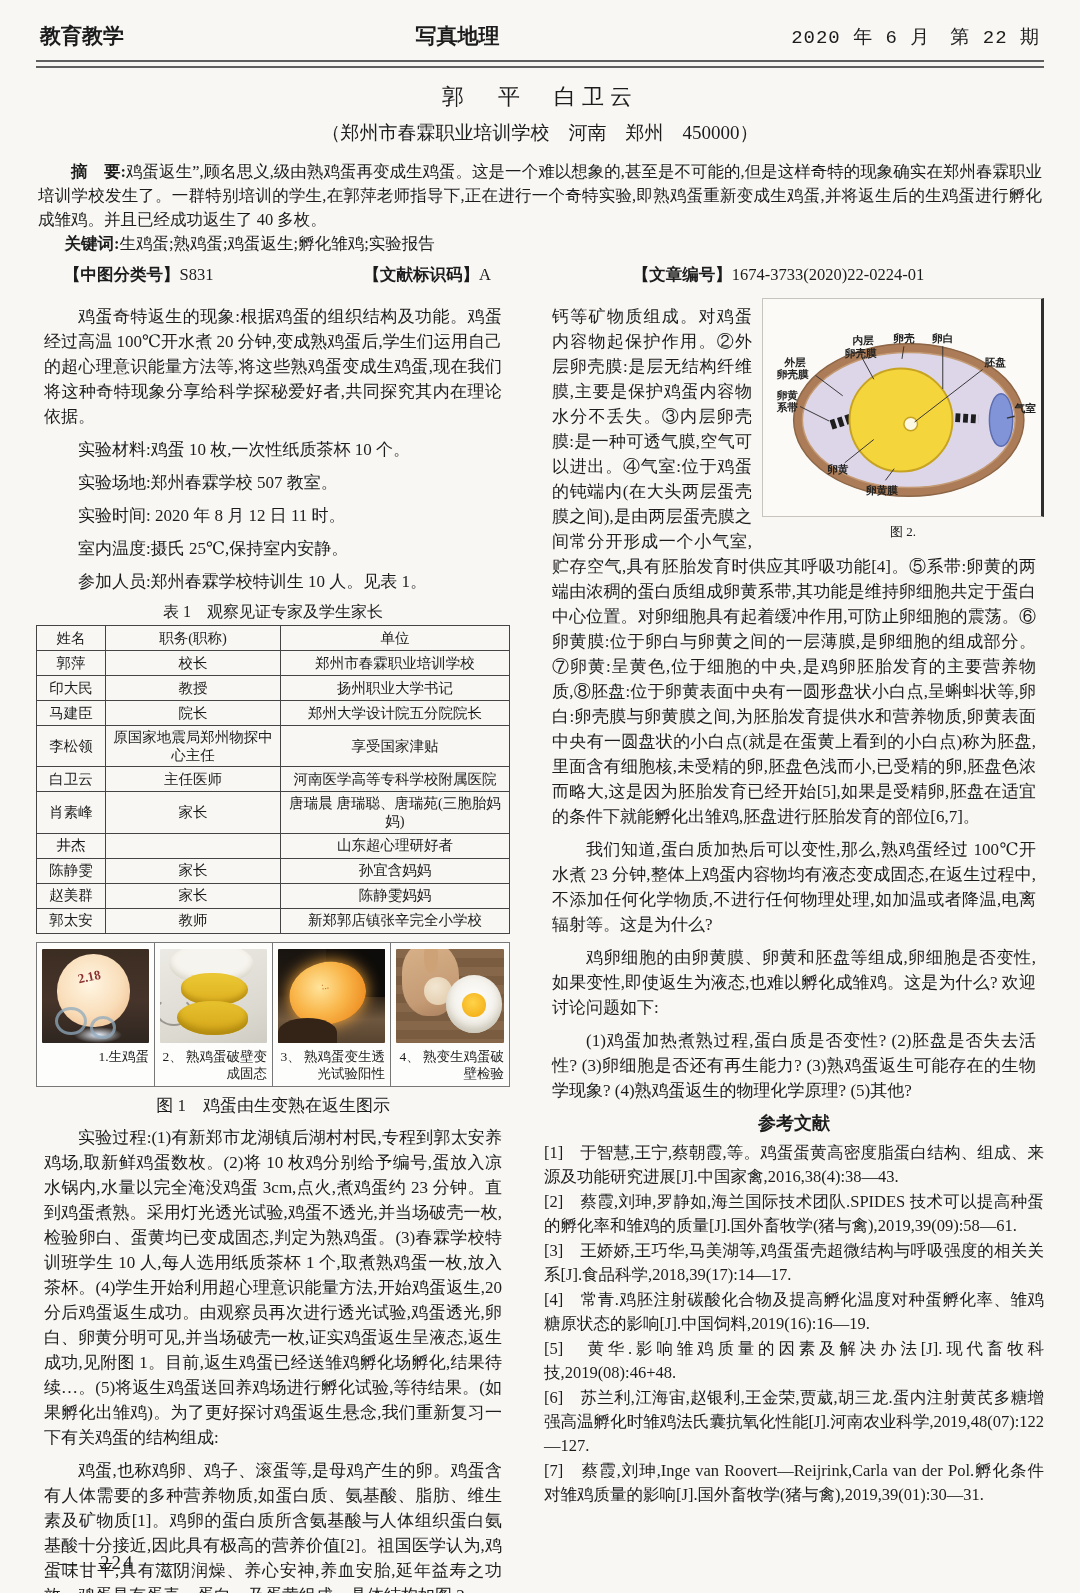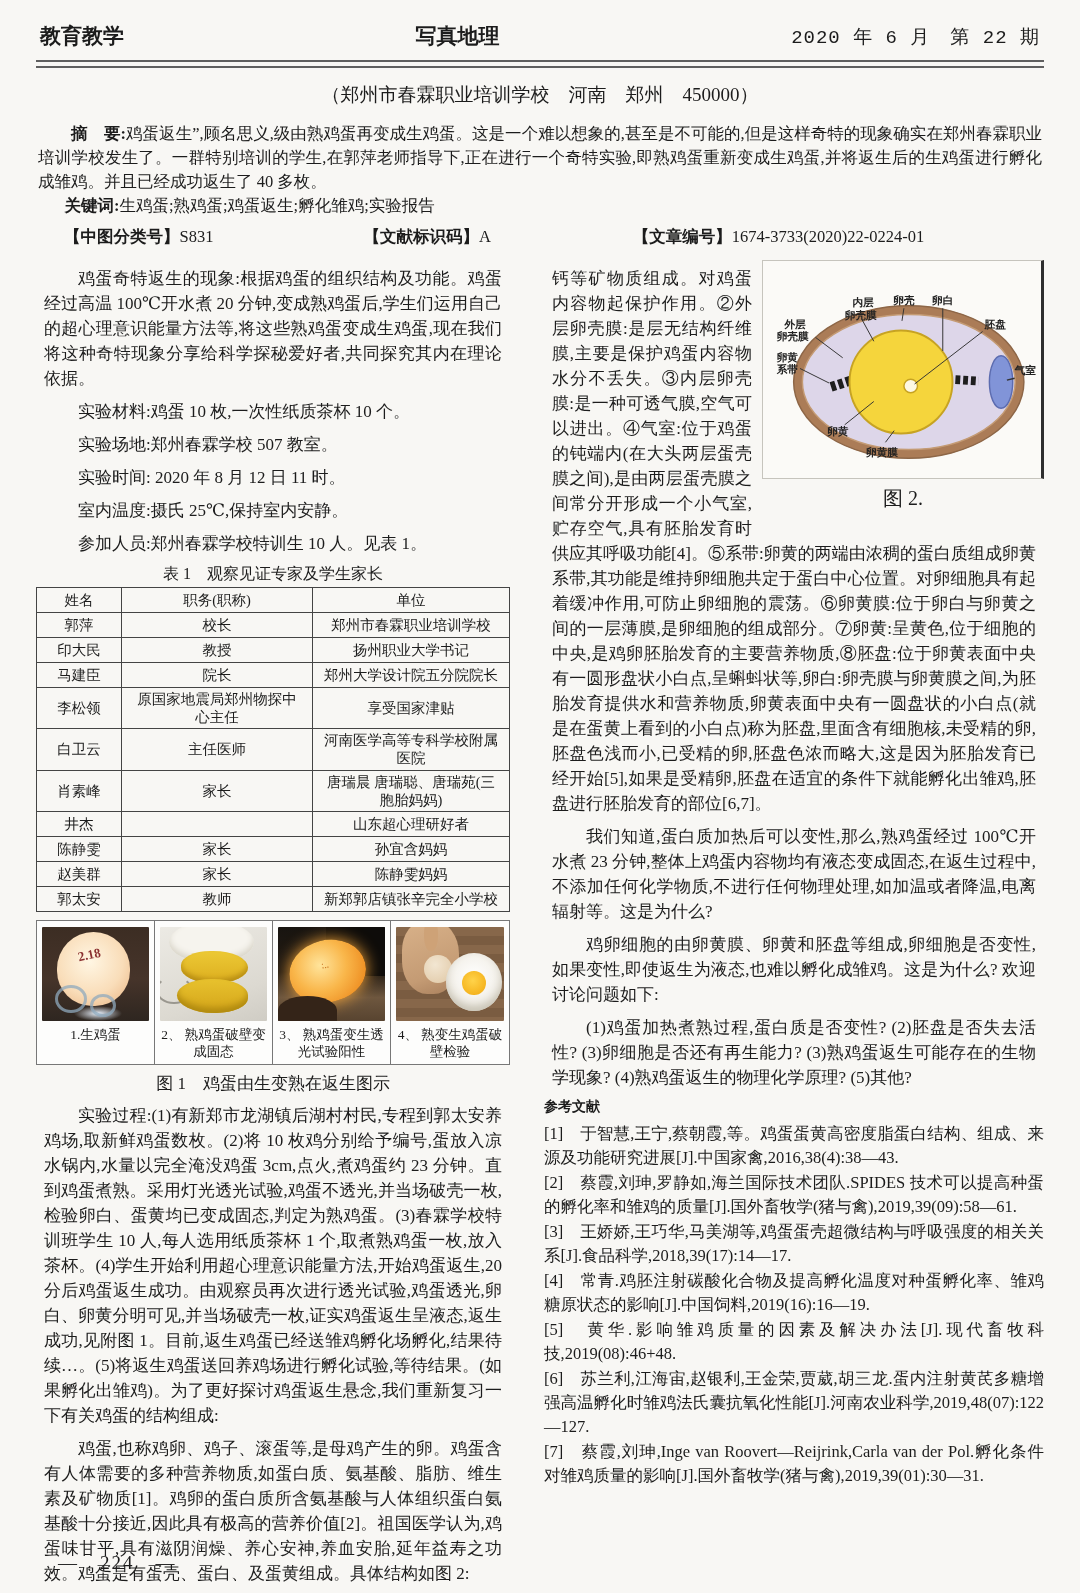--- a/index.html
+++ b/index.html
@@ -38,31 +38,31 @@
   
   .cols{display:flex;gap:34px;margin-top:6px;}
   .col-left{width:474px;flex:none;}
   .col-right{width:500px;flex:none;}
   .col-left p,.col-right p{margin:8px;font-size:17px;line-height:25px;text-align:justify;}
   .indent{text-indent:2em;}
 
   
   .table-caption{text-align:center;font-size:16px;margin:4px 0 2px 0;}
   table.t1{border-collapse:collapse;width:100%;font-size:14.5px;margin-bottom:8px;}
-  table.t1 th,table.t1 td{border:1px solid #444;text-align:center;padding:2px 11px;height:20px;line-height:1.25;}
+  table.t1 th,table.t1 td{border:1px solid #444;text-align:center;padding:2px 3px;height:20px;line-height:1.25;}
   table.t1 th{font-weight:normal;}
   table.t1 .c-name{width:62px;}
   table.t1 .c-role{width:168px;}
 
   
   .fig1{border:1px solid #777;display:grid;grid-template-columns:1fr 1fr 1fr 1fr;background:#fdfdfc;}
   .fig1-cell{border-right:1px solid #777;padding:6px 5px 4px 5px;}
   .fig1-cell:last-child{border-right:none;}
   .photo{height:94px;position:relative;overflow:hidden;border-radius:1px;}
-  .fig1-cap{font-size:13.5px;line-height:17px;margin-top:5px;text-align:center;}
+  .fig1-cap{font-size:13.5px;line-height:17px;margin-top:5px;text-align:right;}
   .fig1-caption{text-align:center;font-size:17px;margin:7px 0 8px 0;}
 
   
   .ph1{background:linear-gradient(180deg,#3c2d23 0%,#46342a 55%,#2e2620 100%);}
   .ph1 .egg{position:absolute;left:14%;top:6%;width:68%;height:78%;border-radius:50% 50% 48% 48%;
     background:radial-gradient(circle at 45% 40%,#fff6e3 0%,#f9ddb9 55%,#eec092 85%,#e2ad7e 100%);}
   .ph1 .mark{position:absolute;left:34%;top:22%;color:#8a3030;font-size:13px;transform:rotate(-12deg);font-weight:bold;}
   .ph1 .ring1,.ph1 .ring2{position:absolute;border:3px solid #8fa9bd;border-radius:50%;opacity:.75;}
   .ph1 .ring1{width:26px;height:22px;left:12%;bottom:8%;}
   .ph1 .ring2{width:20px;height:17px;left:45%;bottom:4%;}
@@ -99,42 +99,43 @@
     background:radial-gradient(circle at 40% 35%,#f2e6d2 0%,#e3cdad 80%);}
   .ph4 .bowl{position:absolute;right:2%;top:28%;width:52%;height:62%;border-radius:50%;
     background:radial-gradient(circle at 50% 42%,#ffffff 0%,#f2efe8 60%,#d9d5ca 100%);
     box-shadow:inset 0 -5px 8px #c9c4b6;}
   .ph4 .yolk{position:absolute;right:17%;top:47%;width:22%;height:26%;border-radius:50%;
     background:radial-gradient(circle at 45% 40%,#ffd34a 0%,#f3ae16 85%);}
 
   
   .fig2-wrap{float:right;width:282px;margin:2px 0 6px 10px;}
   .fig2-box{border:1px solid #c6c4bd;border-right:3px solid #2e2e2e;background:#fbfaf7;padding:4px 2px;}
-  .fig2-caption{text-align:center;font-size:20px;margin-top:6px;}
+  .fig2-caption{text-align:center;font-size:13px;margin-top:6px;}
   .fig2-box svg text{font-family:"Liberation Sans","DejaVu Sans",sans-serif;font-size:11px;font-weight:bold;fill:#222;}
 
   
-  .ref-heading{font-weight:bold;font-size:14px;margin:8px 0 6px 0;}
+  .ref-heading{text-align:center;font-weight:bold;font-size:18px;margin:8px 0 6px 0;}
   .refs p{font-size:16.5px;line-height:24px;margin:0 0 1px 0;text-align:justify;}
 
   
   .page-number{position:absolute;left:58px;top:1550px;font-size:19px;letter-spacing:2px;}
 </style>
 </head>
 <body>
 
 <div class="page">
 
   <div class="journal-header">
     <span>教育教学</span>
     <span>写真地理</span>
     <span class="issue">2020 年 6 月　第 22 期</span>
   </div>
   <div class="double-rule"></div>
 
+  <div class="authors">郭　平　白卫云</div>
   <div class="affiliation">（郑州市春霖职业培训学校　河南　郑州　450000）</div>
 
   <p class="abstract"><span class="lbl">摘　要:</span><span>鸡蛋返生”,顾名思义,级由熟鸡蛋再变成生鸡蛋。这是一个难以想象的,甚至是不可能的,但是这样奇特的现象确实在郑州春霖职业培训学校发生了。一群特别培训的学生,在郭萍老师指导下,正在进行一个奇特实验,即熟鸡蛋重新变成生鸡蛋,并将返生后的生鸡蛋进行孵化成雏鸡。并且已经成功返生了 40 多枚。</span></p>
   <p class="keywords" style="text-indent:1.6em;"><span class="lbl">关键词:</span><span>生鸡蛋;熟鸡蛋;鸡蛋返生;孵化雏鸡;实验报告</span></p>
   <div class="meta-line">
     <span class="item"><span class="lbl">【中图分类号】</span><span>S831</span></span>
     <span class="item"><span class="lbl">【文献标识码】</span><span>A</span></span>
     <span class="item"><span class="lbl">【文章编号】</span><span>1674-3733(2020)22-0224-01</span></span>
   </div>
 

